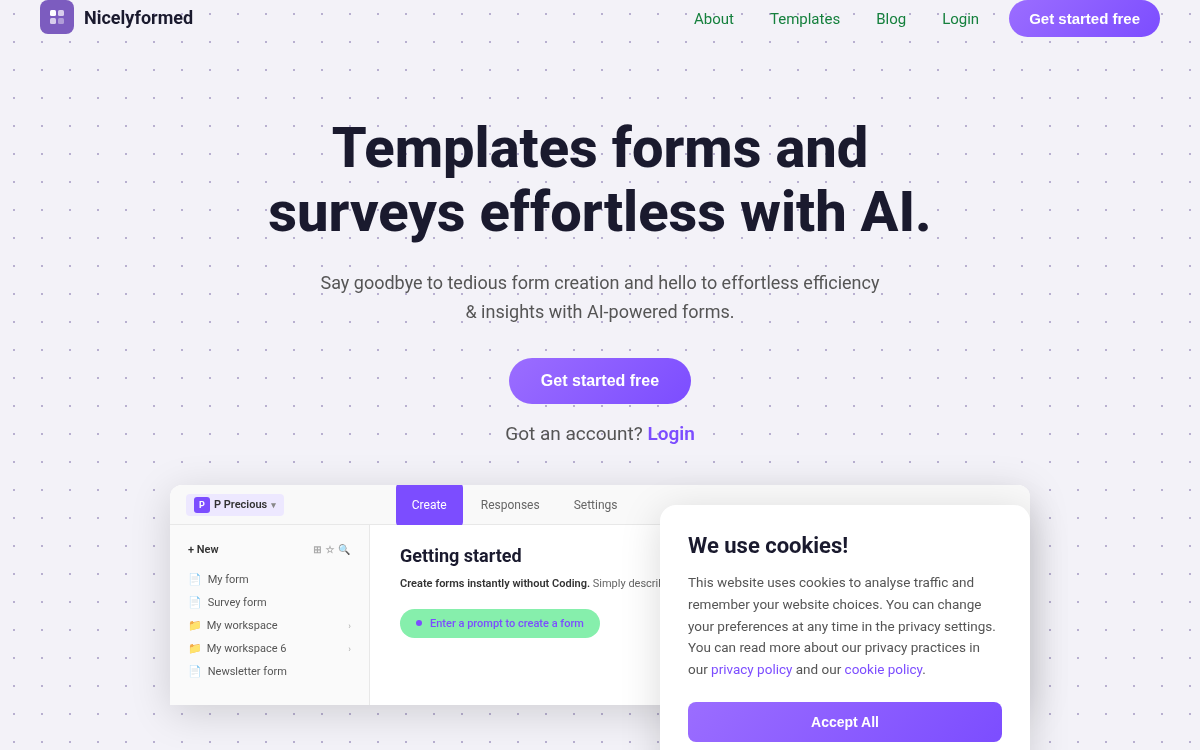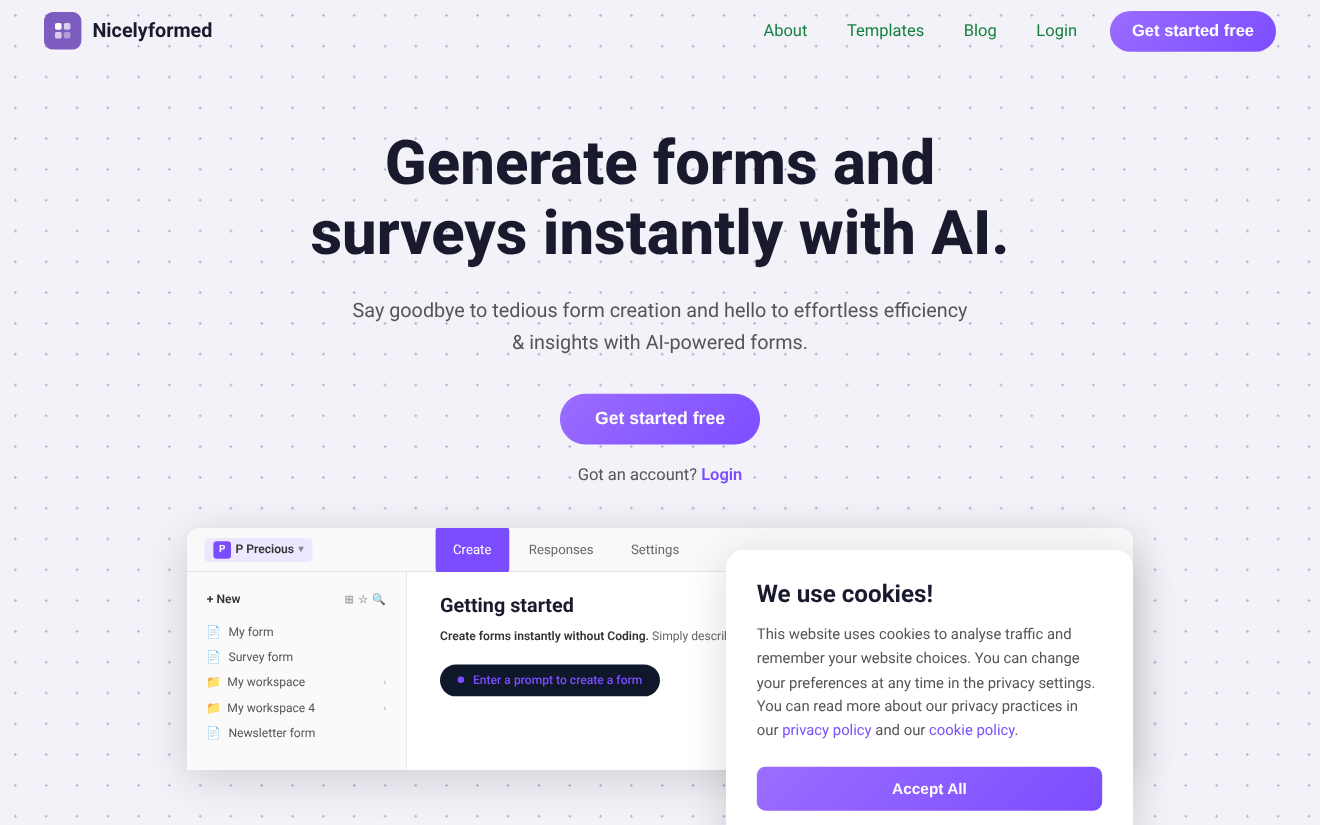--- a/index.html
+++ b/index.html
@@ -9,21 +9,21 @@
       background-color: #f3f2f8;
       background-image: radial-gradient(circle, #b8b0d0 1px, transparent 1px);
       background-size: 28px 28px;
       min-height: 750px;
       overflow: hidden;
     }
 
     
     nav {
       display: flex;
-      align-items: center;
+      align-items: flex-start;
       justify-content: space-between;
       padding: 0 40px;
       height: 56px;
       background: transparent;
     }
 
     .nav-logo {
       display: flex;
       align-items: center;
       gap: 10px;
@@ -106,21 +106,21 @@
       padding: 14px 32px;
       border-radius: 30px;
       font-size: 16px;
       font-weight: 600;
       cursor: pointer;
       display: inline-block;
       margin-bottom: 14px;
     }
 
     .hero-login-text {
-      font-size: 15px;
+      font-size: 19px;
       color: #555;
       margin-top: 4px;
     }
 
     .hero-login-link {
       color: #7c4dff;
       font-weight: 600;
       cursor: pointer;
       text-decoration: none;
     }
@@ -249,21 +249,21 @@
 
     .content-subtitle strong {
       font-weight: 600;
       color: #333;
     }
 
     .content-prompt {
       display: inline-flex;
       align-items: center;
       gap: 8px;
-      background: #0f172a;
+      background: #86efac;
       border-radius: 20px;
       padding: 8px 16px;
       font-size: 11px;
       color: #7c4dff;
       font-weight: 500;
     }
 
     .prompt-dot {
       width: 6px;
       height: 6px;
@@ -353,22 +353,22 @@
     <a class="nav-link">About</a>
     <a class="nav-link">Templates</a>
     <a class="nav-link">Blog</a>
     <a class="nav-link">Login</a>
     <button class="btn-get-started-nav">Get started free</button>
   </div>
 </nav>
 
 <section class="hero">
   <h1 class="hero-title">
-    <span>Generate forms and</span><br>
-    <span>surveys instantly with AI.</span>
+    <span>Templates forms and</span><br>
+    <span>surveys effortless with AI.</span>
   </h1>
   <p class="hero-subtitle">Say goodbye to tedious form creation and hello to effortless efficiency &amp; insights with AI-powered forms.</p>
   <div>
     <button class="btn-get-started-hero">Get started free</button>
   </div>
   <p class="hero-login-text">
     <span>Got an account?</span>
     <a class="hero-login-link">Login</a>
   </p>
 </section>
@@ -410,21 +410,21 @@
         <div class="sidebar-folder">
           <span style="display:flex;align-items:center;gap:5px;">
               <span>📁</span>
               <span>My workspace</span>
             </span>
           <span style="font-size:9px;color:#aaa;">›</span>
         </div>
         <div class="sidebar-folder">
           <span style="display:flex;align-items:center;gap:5px;">
               <span>📁</span>
-              <span>My workspace 4</span>
+              <span>My workspace 6</span>
             </span>
           <span style="font-size:9px;color:#aaa;">›</span>
         </div>
         <div class="sidebar-item-row">
           <span>📄</span>
           <span>Newsletter form</span>
         </div>
       </div>
 
       <div class="mockup-content">

